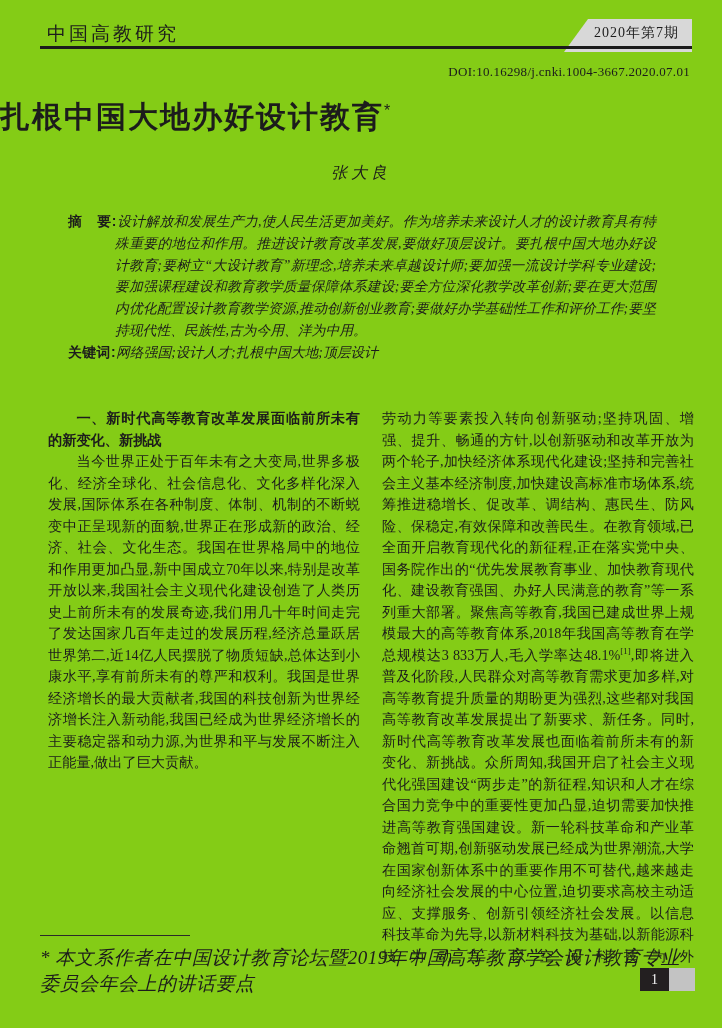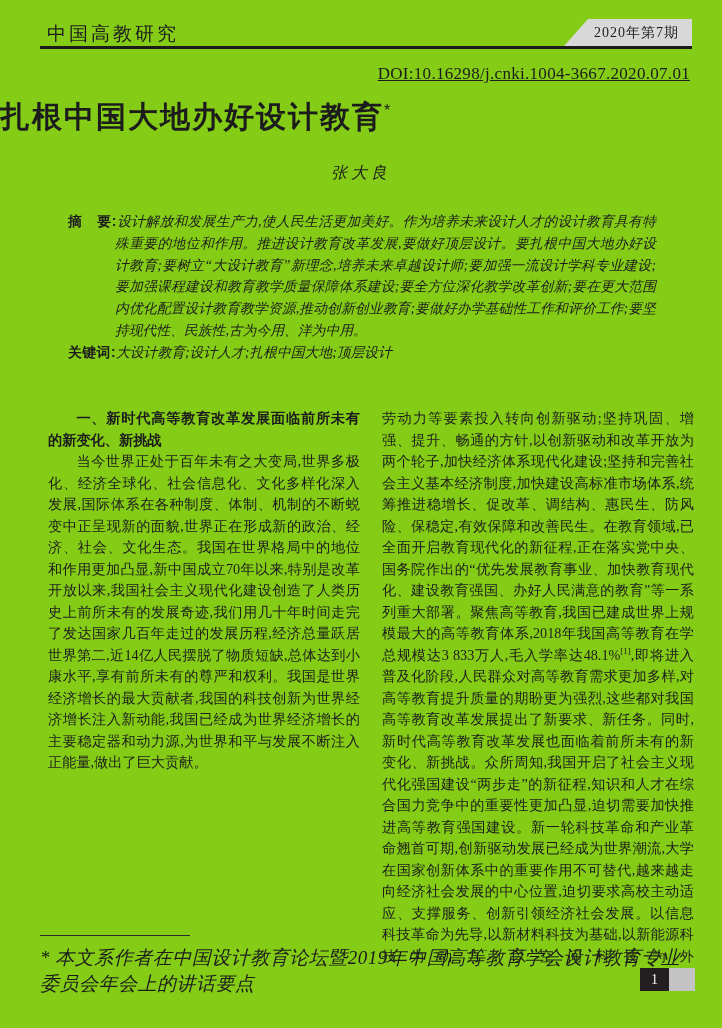--- a/index.html
+++ b/index.html
@@ -8,31 +8,31 @@
     background:#84cc16;overflow:hidden;
     font-family:"Liberation Serif","DejaVu Serif",serif;
     color:#1c1c1c;
   }
   
   .journal{
     position:absolute;left:47px;top:21px;
     font-size:19px;letter-spacing:3px;font-weight:400;
   }
   .issue-band{
-    position:absolute;right:30px;top:19px;height:27px;
+    position:absolute;right:30px;top:19px;height:33px;
     background:#d8d8d8;
     padding:0 13px 0 30px;line-height:27px;
     font-size:14px;letter-spacing:1px;
     clip-path:polygon(24px 0,100% 0,100% 100%,0 100%);
   }
   .head-rule{
     position:absolute;left:40px;right:30px;top:46px;height:3px;background:#1b1b1b;
   }
   .doi{
-    position:absolute;right:32px;top:64px;font-size:17px;letter-spacing:.3px;text-decoration:underline;
+    position:absolute;right:32px;top:64px;font-size:13px;letter-spacing:.3px;
   }
   
   .title{
     position:absolute;left:0;top:97px;width:100%;text-align:left;
     font-family:"Liberation Sans","DejaVu Sans",sans-serif;
     font-weight:bold;font-size:30px;letter-spacing:2px;
   }
   .title sup{font-size:16px;font-weight:400;vertical-align:super;line-height:0;}
   .author{
     position:absolute;left:0;top:163px;width:100%;text-align:center;
@@ -93,21 +93,21 @@
   <div class="head-rule"></div>
 
   <div class="doi">DOI:10.16298/j.cnki.1004-3667.2020.07.01</div>
 
   <div class="title"><span>扎根中国大地办好设计教育</span><sup>*</sup></div>
   <div class="author">张大良</div>
 
   <div class="abstract">
     <p class="hang kai"><span class="blabel">摘　要:</span><span>设计解放和发展生产力,使人民生活更加美好。作为培养未来设计人才的设计教育具有特殊重要的地位和作用。推进设计教育改革发展,要做好顶层设计。要扎根中国大地办好设计教育;要树立“大设计教育”新理念,培养未来卓越设计师;要加强一流设计学科专业建设;要加强课程建设和教育教学质量保障体系建设;要全方位深化教学改革创新;要在更大范围内优化配置设计教育教学资源,推动创新创业教育;要做好办学基础性工作和评价工作;要坚持现代性、民族性,古为今用、洋为中用。</span></p>
   </div>
-  <div class="keywords"><span class="blabel">关键词:</span><span class="kai">大设计教育;设计人才;扎根中国大地;顶层设计</span></div>
+  <div class="keywords"><span class="blabel">关键词:</span><span class="kai">网络强国;设计人才;扎根中国大地;顶层设计</span></div>
 
   <div class="bodytext">
     <div class="col">
       <p class="sec-head">一、新时代高等教育改革发展面临前所未有的新变化、新挑战</p>
       <p class="indent">当今世界正处于百年未有之大变局,世界多极化、经济全球化、社会信息化、文化多样化深入发展,国际体系在各种制度、体制、机制的不断蜕变中正呈现新的面貌,世界正在形成新的政治、经济、社会、文化生态。我国在世界格局中的地位和作用更加凸显,新中国成立70年以来,特别是改革开放以来,我国社会主义现代化建设创造了人类历史上前所未有的发展奇迹,我们用几十年时间走完了发达国家几百年走过的发展历程,经济总量跃居世界第二,近14亿人民摆脱了物质短缺,总体达到小康水平,享有前所未有的尊严和权利。我国是世界经济增长的最大贡献者,我国的科技创新为世界经济增长注入新动能,我国已经成为世界经济增长的主要稳定器和动力源,为世界和平与发展不断注入正能量,做出了巨大贡献。</p>
     </div>
     <div class="col">
       <p class="fill"><span>劳动力等要素投入转向创新驱动;坚持巩固、增强、提升、畅通的方针,以创新驱动和改革开放为两个轮子,加快经济体系现代化建设;坚持和完善社会主义基本经济制度,加快建设高标准市场体系,统筹推进稳增长、促改革、调结构、惠民生、防风险、保稳定,有效保障和改善民生。在教育领域,已全面开启教育现代化的新征程,正在落实党中央、国务院作出的“优先发展教育事业、加快教育现代化、建设教育强国、办好人民满意的教育”等一系列重大部署。聚焦高等教育,我国已建成世界上规模最大的高等教育体系,2018年我国高等教育在学总规模达3 833万人,毛入学率达48.1%</span><span class="refsup">[1]</span><span>,即将进入普及化阶段,人民群众对高等教育需求更加多样,对高等教育提升质量的期盼更为强烈,这些都对我国高等教育改革发展提出了新要求、新任务。同时,新时代高等教育改革发展也面临着前所未有的新变化、新挑战。众所周知,我国开启了社会主义现代化强国建设“两步走”的新征程,知识和人才在综合国力竞争中的重要性更加凸显,迫切需要加快推进高等教育强国建设。新一轮科技革命和产业革命翘首可期,创新驱动发展已经成为世界潮流,大学在国家创新体系中的重要作用不可替代,越来越走向经济社会发展的中心位置,迫切要求高校主动适应、支撑服务、创新引领经济社会发展。以信息科技革命为先导,以新材料科技为基础,以新能源科技为动力,以空间科技为外</span></p>
     </div>
   </div>

